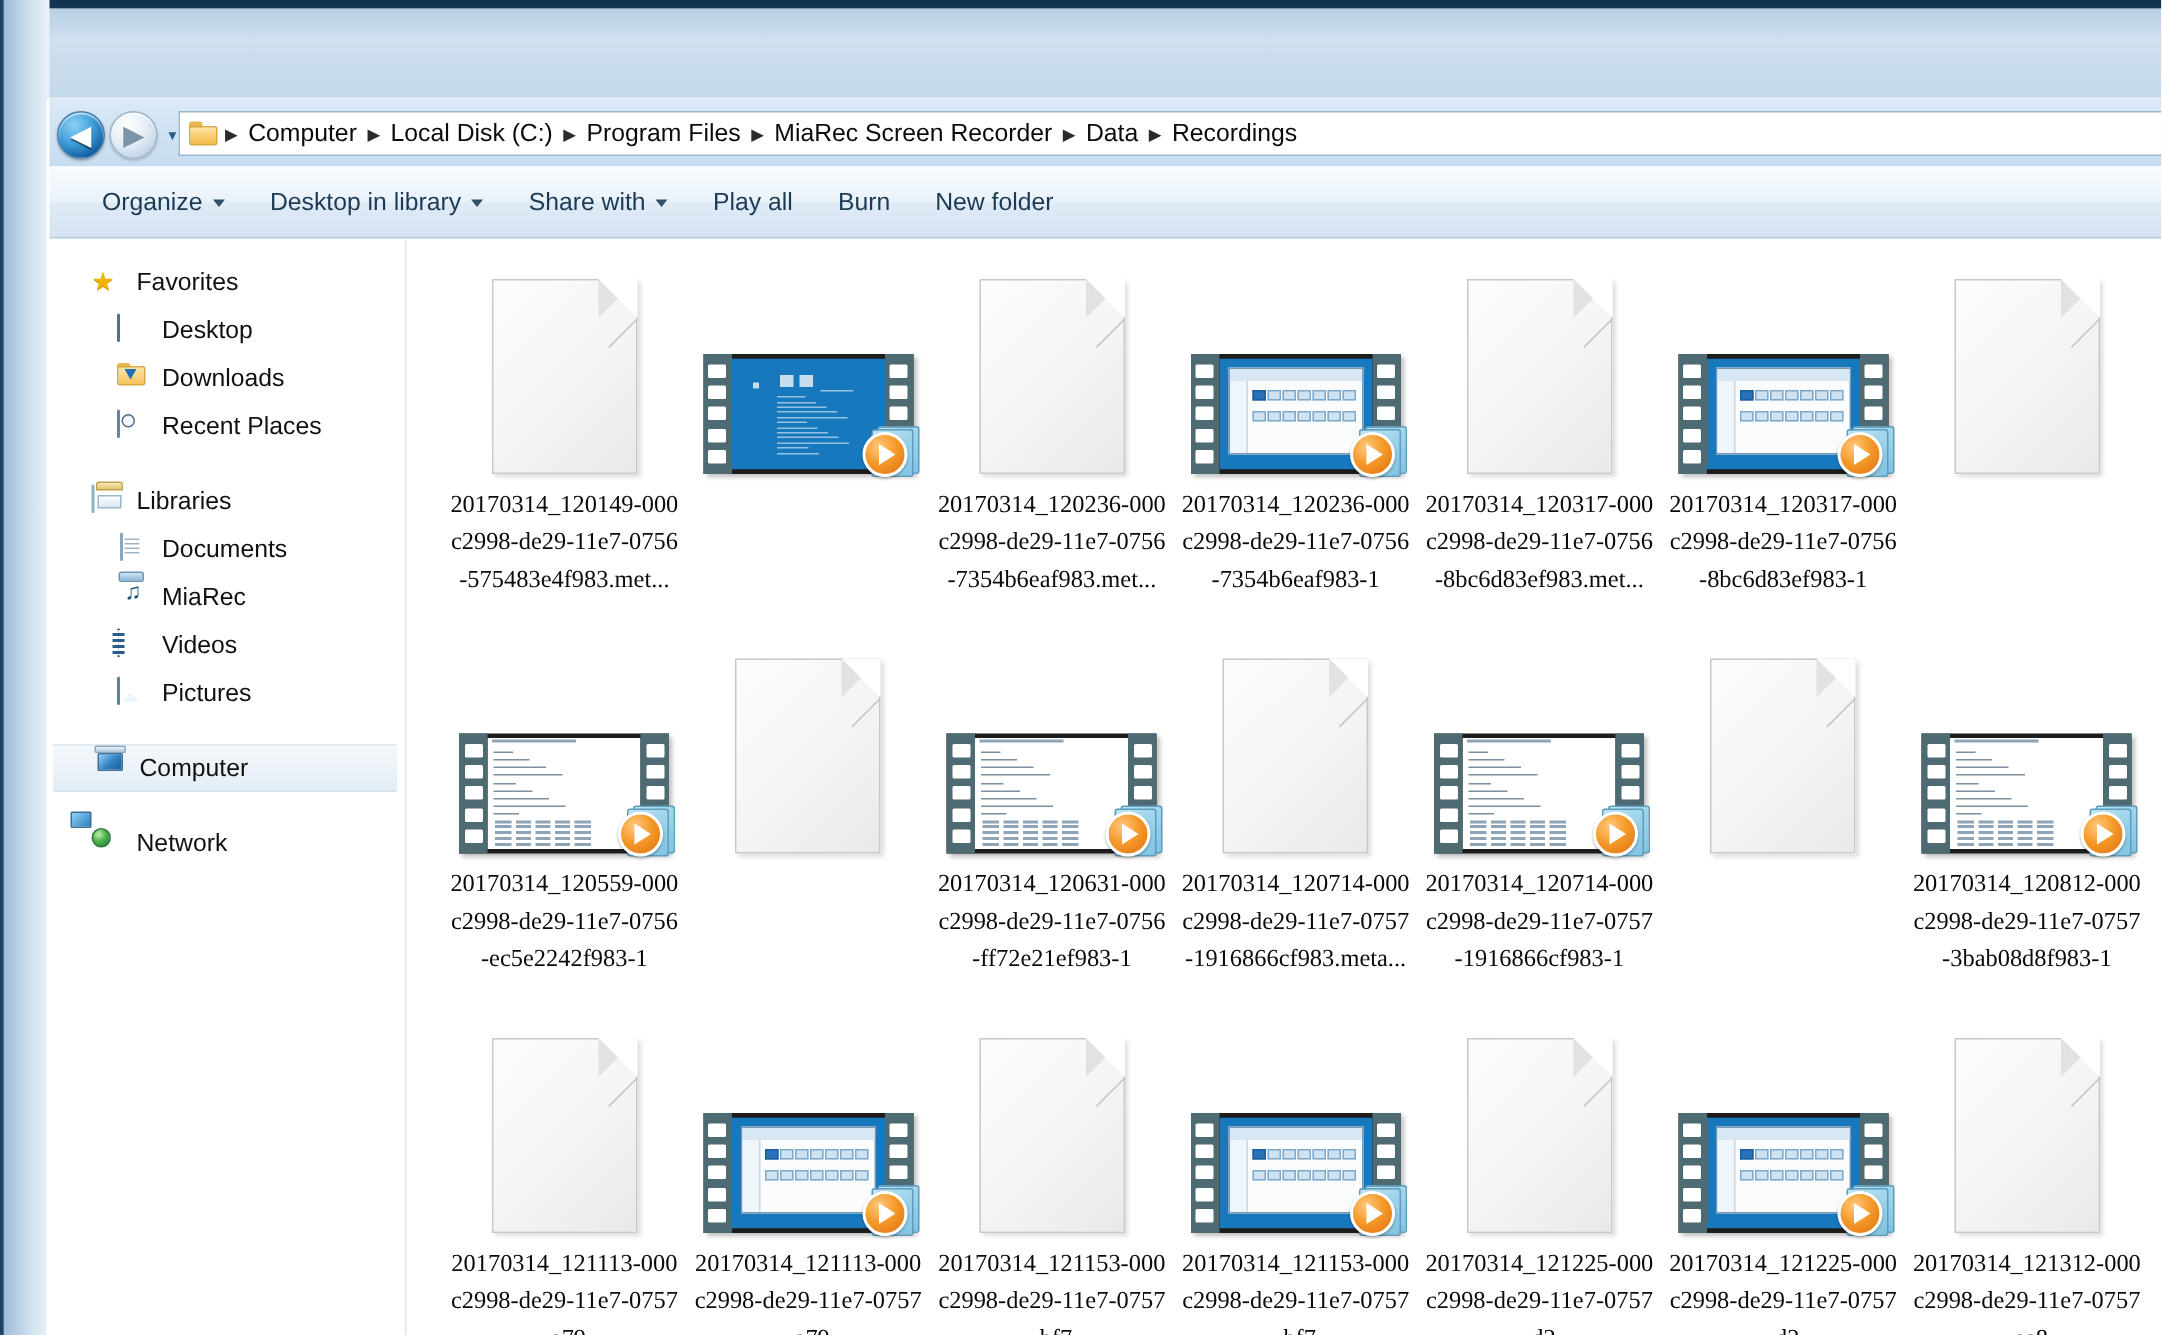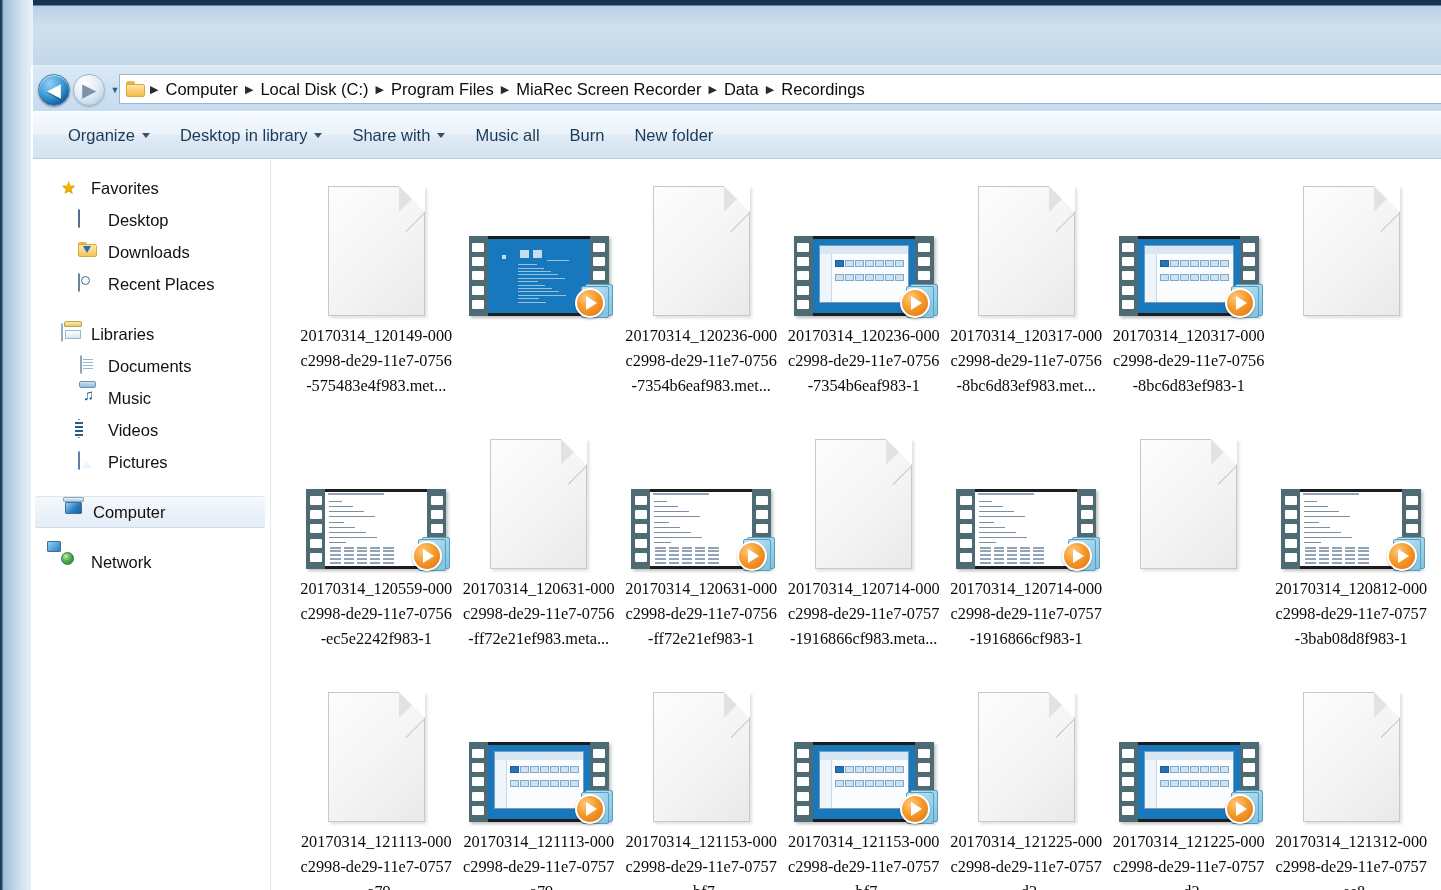--- a/index.html
+++ b/index.html
@@ -441,21 +441,21 @@
       </div>
       <div class="tb-item">
         <span>Desktop in library</span>
         <span class="tb-caret"></span>
       </div>
       <div class="tb-item">
         <span>Share with</span>
         <span class="tb-caret"></span>
       </div>
       <div class="tb-item">
-        <span>Music all</span>
+        <span>Play all</span>
       </div>
       <div class="tb-item">
         <span>Burn</span>
       </div>
       <div class="tb-item">
         <span>New folder</span>
       </div>
     </div>
 
   <div class="navpane" id="navpane">
@@ -479,21 +479,21 @@
       <div class="nav-row">
         <span class="nav-ico"><span class="ico-libs"></span></span>
         <span class="nav-label">Libraries</span>
       </div>
       <div class="nav-row child">
         <span class="nav-ico"><span class="ico-doc"></span></span>
         <span class="nav-label">Documents</span>
       </div>
       <div class="nav-row child">
         <span class="nav-ico"><span class="ico-music"><i class="note">♫</i><i class="base"></i></span></span>
-        <span class="nav-label">Music</span>
+        <span class="nav-label">MiaRec</span>
       </div>
       <div class="nav-row child">
         <span class="nav-ico"><span class="ico-vid"></span></span>
         <span class="nav-label">Videos</span>
       </div>
       <div class="nav-row child">
         <span class="nav-ico"><span class="ico-pic"></span></span>
         <span class="nav-label">Pictures</span>
       </div>
       <div class="nav-spacer"></div>
@@ -768,21 +768,20 @@
           <div class="tile-label">20170314_120559-000c2998-de29-11e7-0756-ec5e2242f983-1</div>
         </div>
         <div class="tile">
           <div class="thumb-area">
             <div class="doc-icon">
               <span class="fold-shade"></span>
               <span class="fold"></span>
               <span class="fold-line"></span>
             </div>
           </div>
-          <div class="tile-label">20170314_120631-000c2998-de29-11e7-0756-ff72e21ef983.meta...</div>
         </div>
         <div class="tile">
           <div class="thumb-area">
             <div class="vid-icon">
               <div class="strip l">
                 <span class="perf"></span>
                 <span class="perf"></span>
                 <span class="perf"></span>
                 <span class="perf"></span>
                 <span class="perf"></span>

